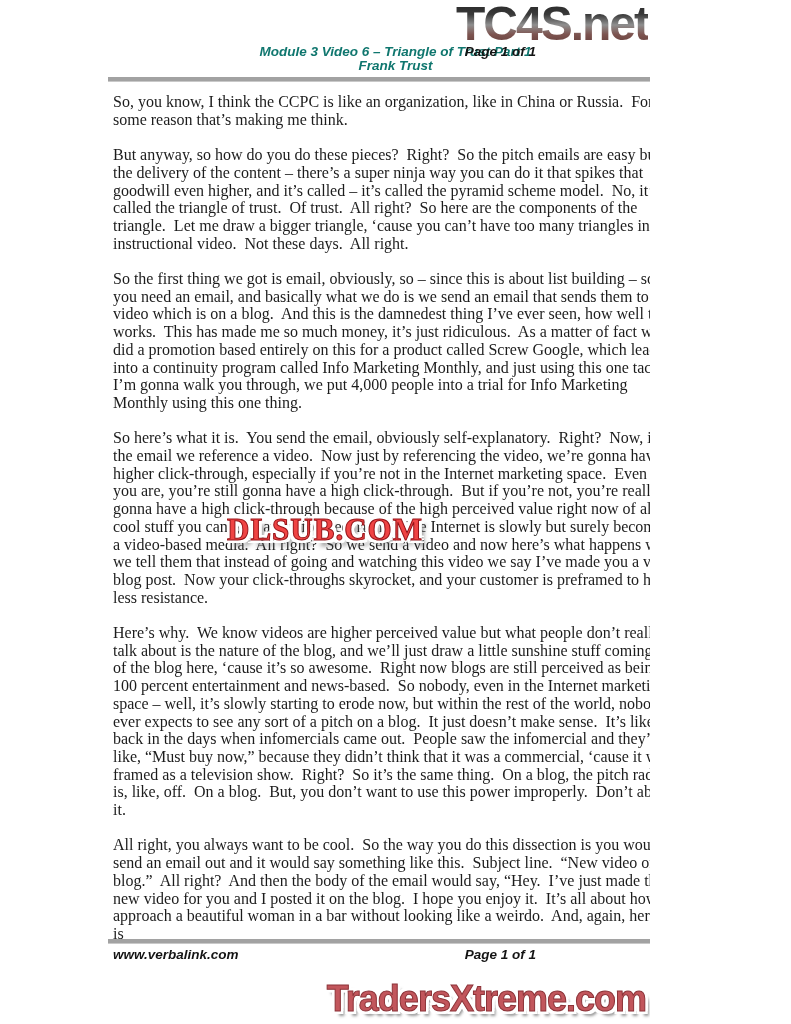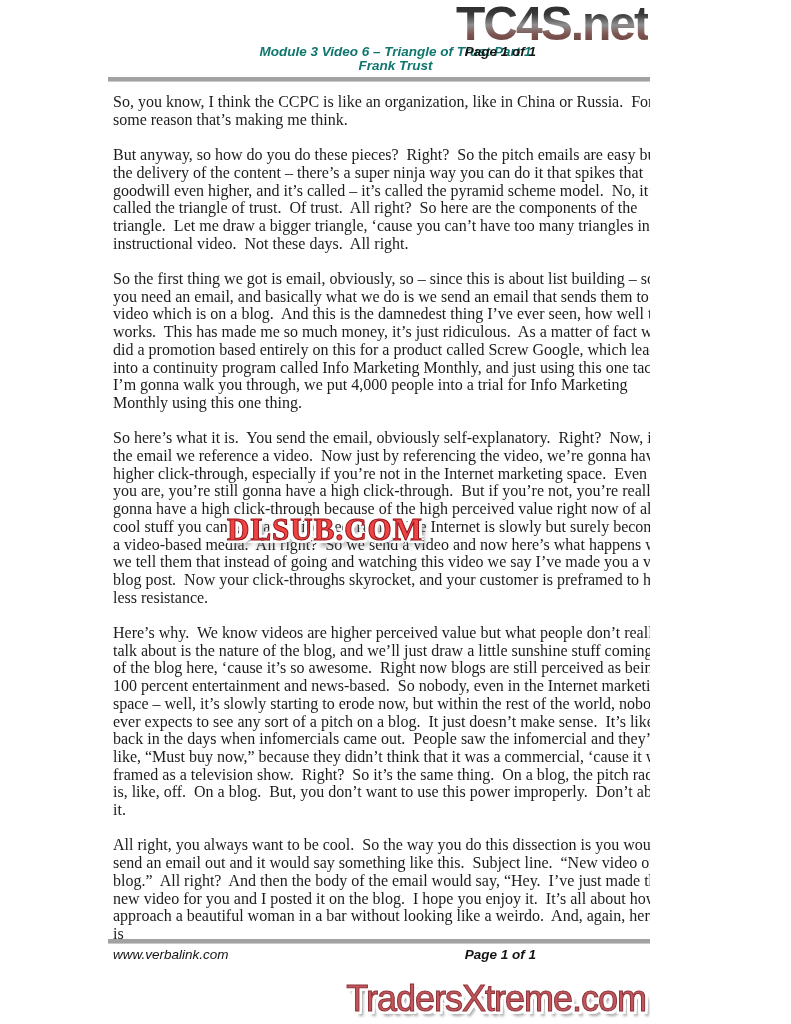--- a/index.html
+++ b/index.html
@@ -60,32 +60,32 @@
     -webkit-text-stroke:1px #951015;
     text-shadow:
       -3px -3px 0 #fff, 3px -3px 0 #fff, -3px 3px 0 #fff, 3px 3px 0 #fff,
       -3px 0 0 #fff, 3px 0 0 #fff, 0 -3px 0 #fff, 0 3px 0 #fff,
       5px 6px 4px rgba(110,110,110,0.75);
   }
   
   .ftr-left{
     position:absolute;top:947px;left:113px;
     font-family:"Liberation Sans", sans-serif;
-    font-weight:normal;font-style:italic;font-size:13.5px;color:#141414;
+    font-weight:bold;font-style:italic;font-size:13.5px;color:#141414;
   }
   .ftr-right{
     position:absolute;top:947px;right:114px;
     font-family:"Liberation Sans", sans-serif;
     font-weight:bold;font-style:italic;font-size:13.5px;color:#141414;
   }
   
   .logo-bottom{
     position:absolute;top:981px;right:4px;
     font-family:"Liberation Sans", sans-serif;
-    font-weight:400;font-size:36px;line-height:36px;
+    font-weight:700;font-size:36px;line-height:36px;
     letter-spacing:-1px;white-space:nowrap;
     color:#c2565c;
     -webkit-text-stroke:1px #8c3338;
     text-shadow:
       -3px -3px 0 #fff, 3px -3px 0 #fff, -3px 3px 0 #fff, 3px 3px 0 #fff,
       -3px 0 0 #fff, 3px 0 0 #fff, 0 -3px 0 #fff, 0 3px 0 #fff,
       4px 5px 3px rgba(120,120,120,0.8);
   }
 </style>
 </head>

